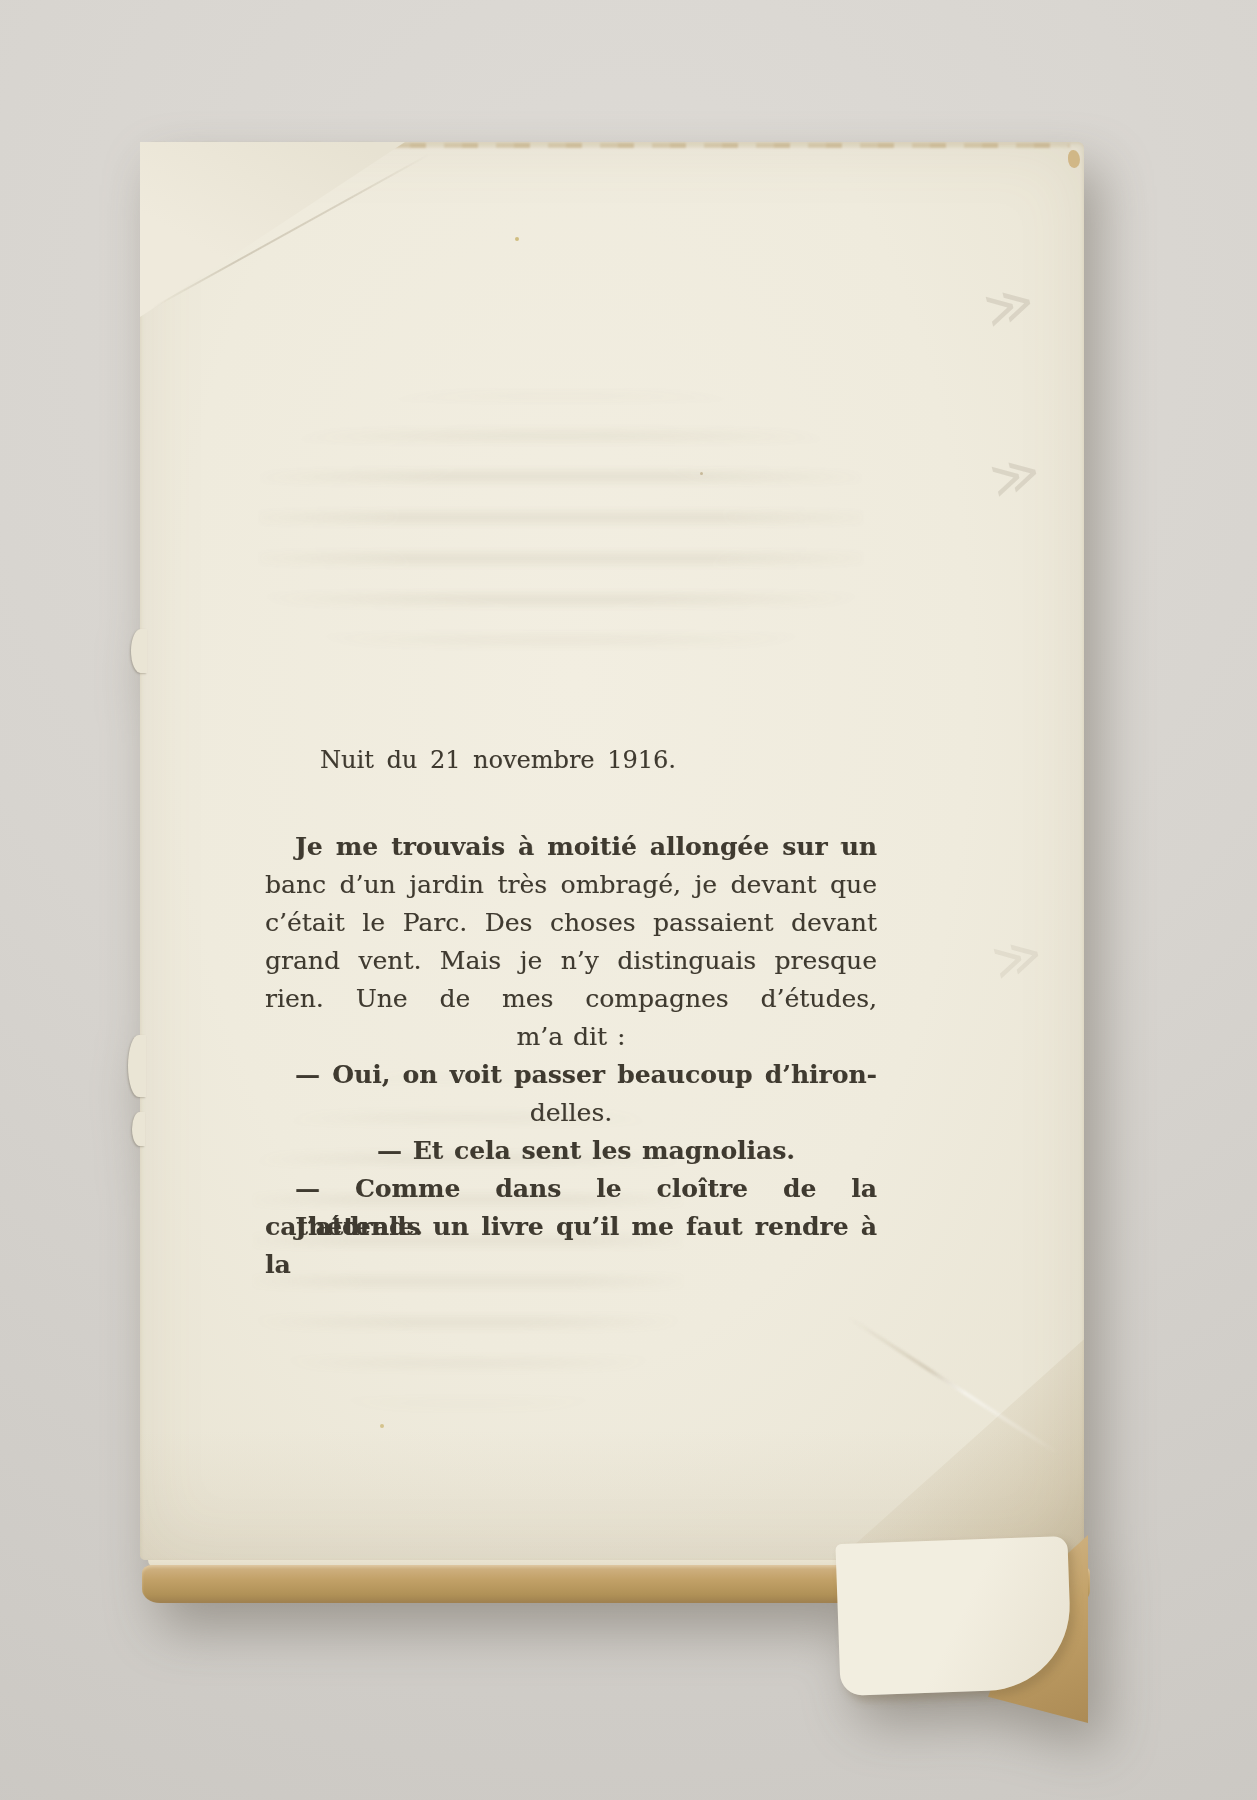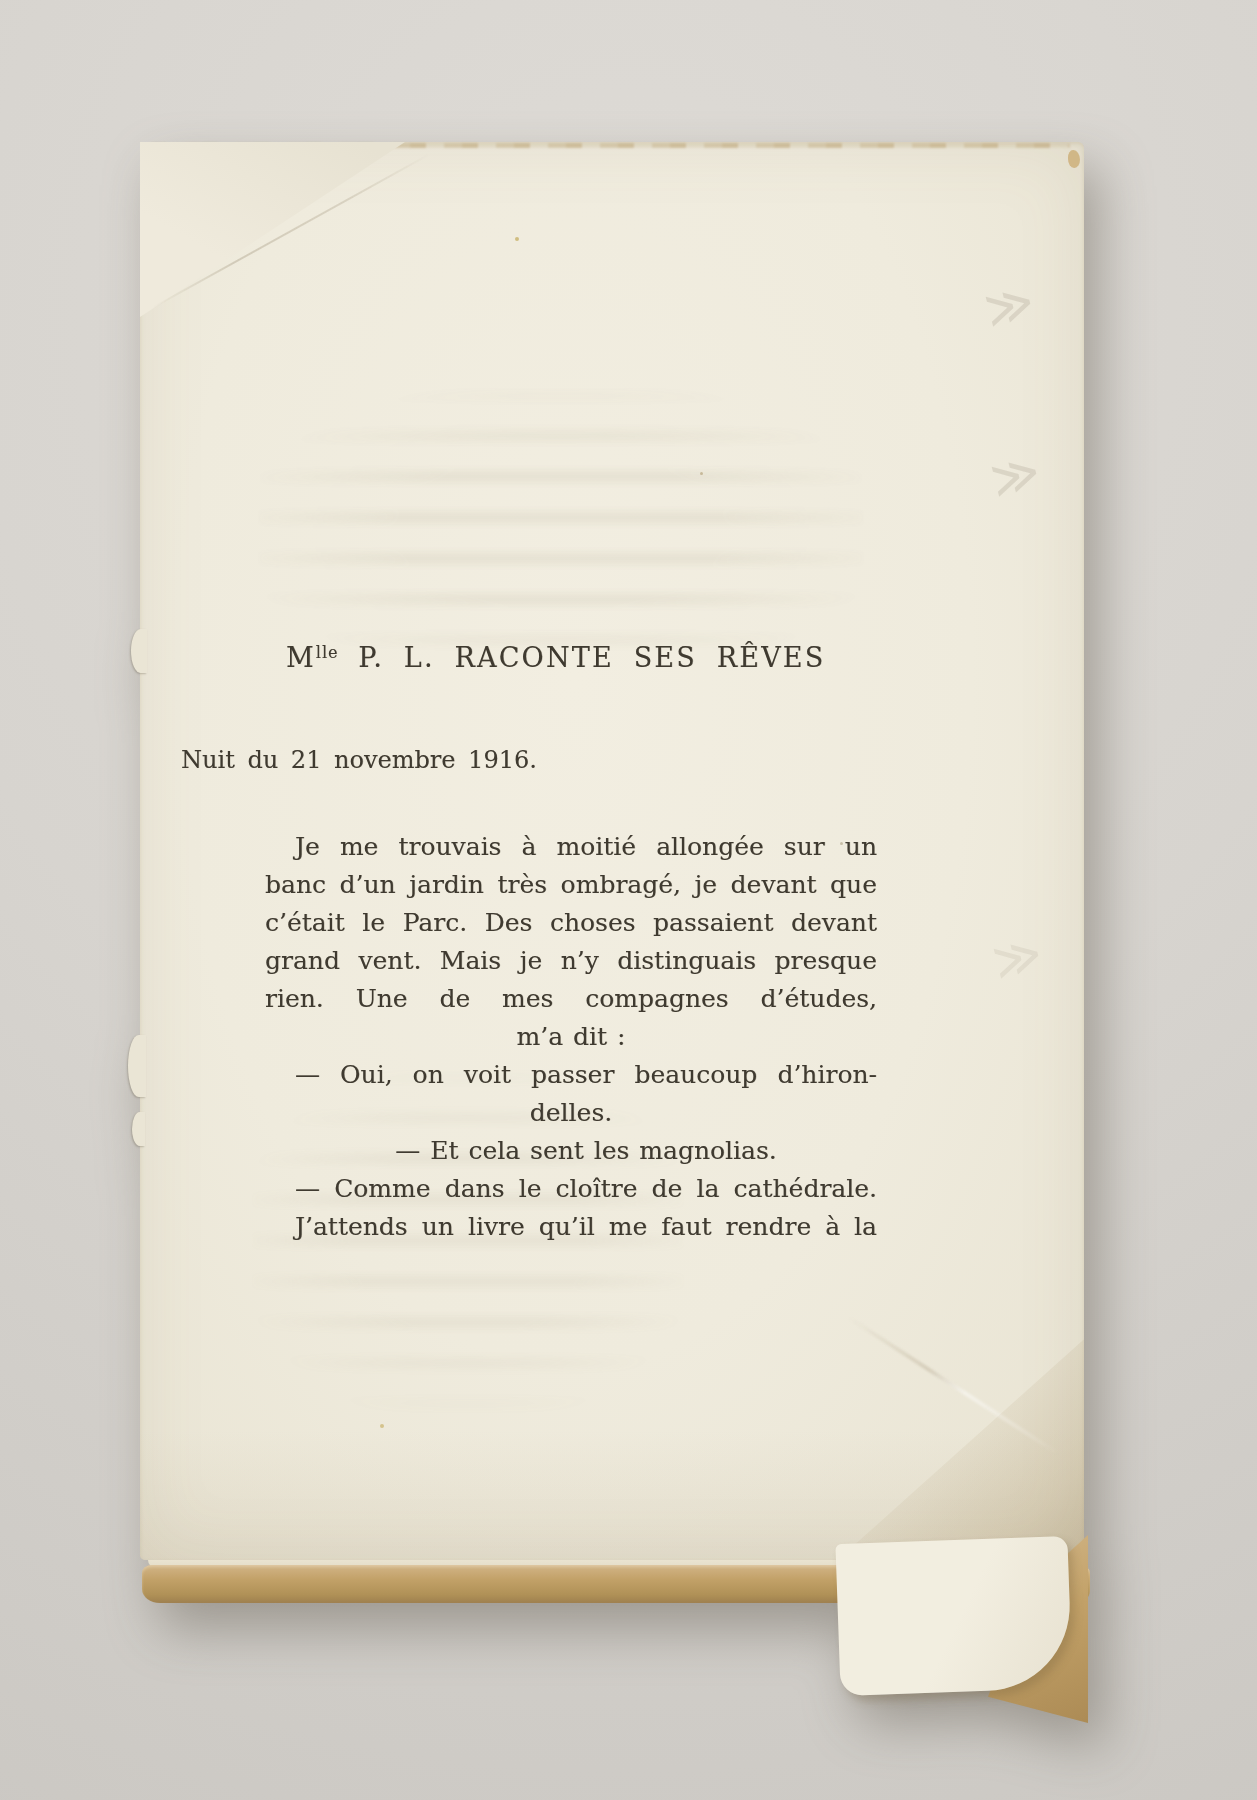--- a/index.html
+++ b/index.html
@@ -111,29 +111,29 @@
   }
   
   .page .txt { color: #3f3a30; text-shadow: 0.4px 0.4px 0.6px rgba(63,56,44,0.35); }
   .title {
     position: absolute; left: 146px; top: 500px;
     font-size: 27px; letter-spacing: 2.2px; word-spacing: 9px; white-space: nowrap;
   }
   .sup { font-size: 16px; position: relative; top: -9px; letter-spacing: 1px; }
   .dateline {
     position: absolute; left: 0; top: 604px; width: 716px;
-    text-align: left; font-size: 24px; word-spacing: 5px; padding-left: 41px;
+    text-align: center; font-size: 24px; word-spacing: 5px;
   }
   .body {
     position: absolute; left: 125px; top: 686px; width: 612px;
     font-size: 25px; line-height: 38px; word-spacing: 2px;
   }
   .line { height: 38px; text-align: center; }
   .line.j { text-align: justify; text-align-last: justify; text-justify: inter-word; }
-  .line.in { text-indent: 30px; }
+  .line.in { text-indent: 30px; font-weight: bold; }
 </style>
 </head>
 <body>
 
 <div class="stage">
   <div class="book">
 
     <div class="stack-pages"></div>
     <div class="stack-cover"></div>
 
@@ -148,23 +148,20 @@
       <span class="chevron c1">≫</span>
       <span class="chevron c2">≫</span>
       <span class="chevron c3">≫</span>
 
       <div class="speck s1"></div>
       <div class="speck s2"></div>
       <div class="speck s3"></div>
       <div class="speck s4"></div>
       <div class="corner-chip"></div>
 
-      <div class="title txt">
-        <span>M</span><span class="sup">lle</span><span> P. L. RACONTE SES RÊVES</span>
-      </div>
 
       <div class="dateline txt">Nuit du 21 novembre 1916.</div>
 
       <div class="body txt">
         <div class="line j in">Je me trouvais à moitié allongée sur un</div>
         <div class="line j">banc d’un jardin très ombragé, je devant que</div>
         <div class="line j">c’était le Parc. Des choses passaient devant</div>
         <div class="line j">grand vent. Mais je n’y distinguais presque</div>
         <div class="line j">rien. Une de mes compagnes d’études,</div>
         <div class="line">m’a dit :</div>

